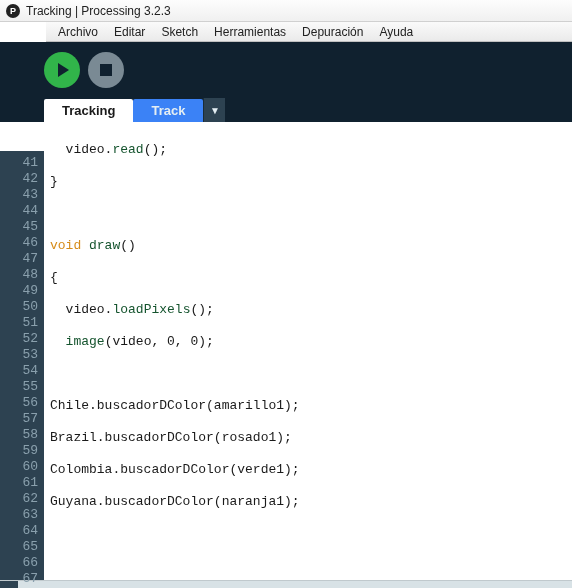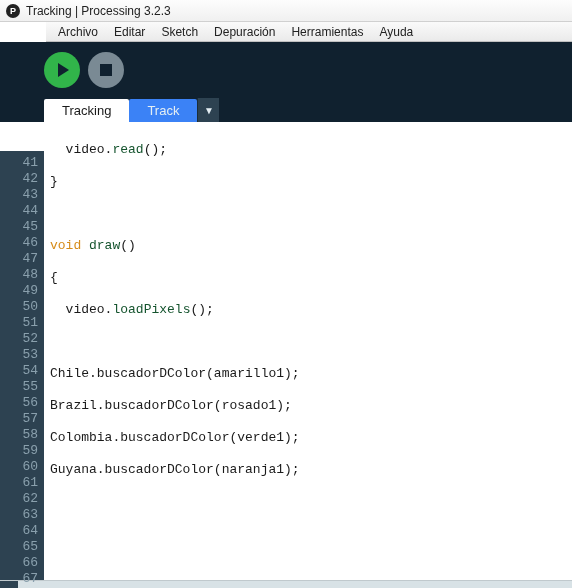--- a/index.html
+++ b/index.html
@@ -80,21 +80,21 @@
   }
   .tabs-row {
     display: flex;
     margin-top: 10px;
     height: 24px;
     align-items: flex-end;
   }
   .tab {
     padding: 4px 18px;
     font-size: 13px;
-    font-weight: normal;
+    font-weight: bold;
     border-radius: 2px 2px 0 0;
     cursor: pointer;
   }
   .tab.active { background: #fff; color: #1a1a1a; }
   .tab.inactive { background: #3b82f6; color: #e4eef3; }
   .tab-menu {
     width: 22px;
     align-self: stretch;
     background: #2d4251;
     color: #e4eef3;
@@ -148,22 +148,22 @@
 
 <div class="titlebar">
   <span class="app-icon">P</span>
   <span>Tracking | Processing 3.2.3</span>
 </div>
 
 <div class="menubar">
   <span class="mitem">Archivo</span>
   <span class="mitem">Editar</span>
   <span class="mitem">Sketch</span>
+  <span class="mitem">Herramientas</span>
   <span class="mitem">Depuración</span>
-  <span class="mitem">Herramientas</span>
   <span class="mitem">Ayuda</span>
 </div>
 
 <div class="toolbar-area">
   <div class="run-btns">
     <div class="circle-btn run-btn">
       <div class="play-icon"></div>
     </div>
     <div class="circle-btn stop-btn">
       <div class="stop-icon"></div>
@@ -207,20 +207,21 @@
       <div>67</div>
       <div>68</div>
     </div>
   <div class="code">
 <div class="ln"><span>  video.</span><span class="fn">read</span><span>();</span></div>
 <div class="ln"><span>}</span></div>
 <div class="ln"><span></span></div>
 <div class="ln"><span class="kw-type">void</span><span class="fn"> draw</span><span>()</span></div>
 <div class="ln"><span>{</span></div>
 <div class="ln"><span>  video.</span><span class="fn">loadPixels</span><span>();</span></div>
+<div class="ln"><span>  </span><span class="fn">image</span><span>(video, 0, 0);</span></div>
 <div class="ln"><span></span></div>
 <div class="ln"><span>Chile.buscadorDColor(amarillo1);</span></div>
 <div class="ln"><span>Brazil.buscadorDColor(rosado1);</span></div>
 <div class="ln"><span>Colombia.buscadorDColor(verde1);</span></div>
 <div class="ln"><span>Guyana.buscadorDColor(naranja1);</span></div>
 <div class="ln"><span></span></div>
 
 
 
 

